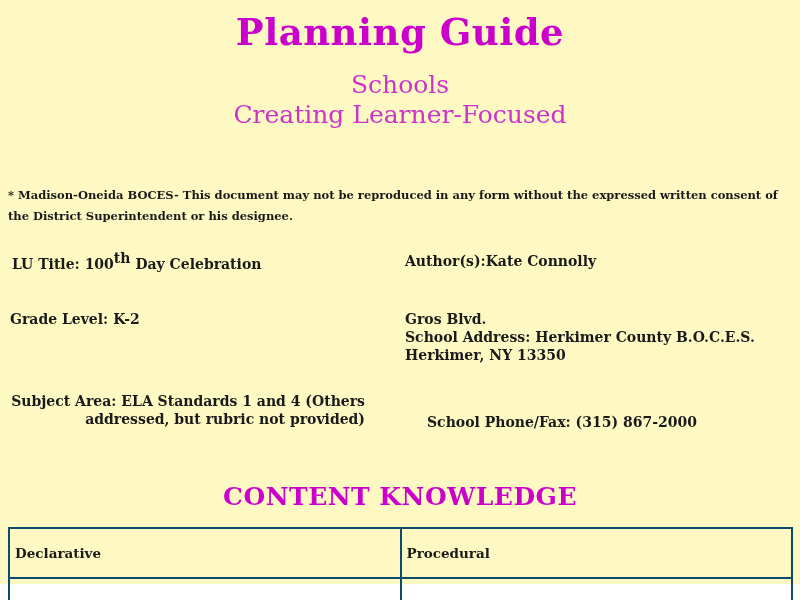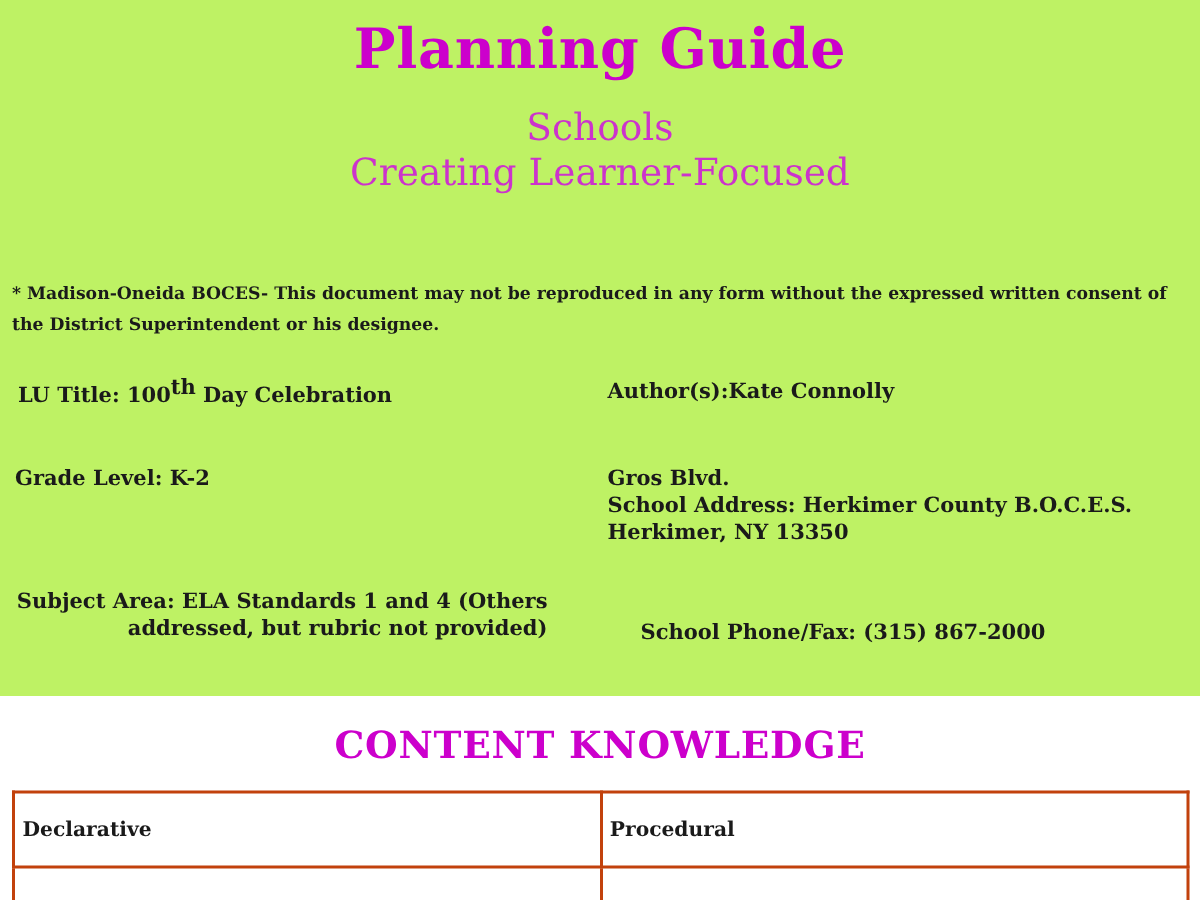--- a/index.html
+++ b/index.html
@@ -3,21 +3,21 @@
 <meta charset="utf-8">
 <style>
   * { margin: 0; padding: 0; box-sizing: border-box; }
   html, body {
     width: 800px; height: 600px;
     background: #ffffff;
     overflow: hidden;
     font-family: "DejaVu Serif", serif;
     color: #111111;
   }
-  .page { position: relative; width: 800px; height: 464px; background: #bef264; }
+  .page { position: relative; width: 800px; height: 584px; background: #fef9c3; }
 
   .doc-title {
     position: absolute; top: 10px; left: 0; width: 800px;
     text-align: center;
     font-size: 37px; font-weight: bold;
     color: #cc00cc;
     letter-spacing: 0.5px;
   }
   .doc-subtitle {
     position: absolute; top: 70px; left: 0; width: 800px;
@@ -58,21 +58,21 @@
     letter-spacing: 0.5px;
   }
 
   .content-table {
     position: absolute; top: 527px; left: 8px;
     width: 785px;
     border-collapse: collapse;
     table-layout: fixed;
   }
   .content-table th, .content-table td {
-    border: 2px solid #c2410c;
+    border: 2px solid #0c4a6e;
     width: 50%;
   }
   .content-table th {
     height: 50px;
     text-align: left;
     vertical-align: middle;
     padding-left: 5px;
     font-size: 13.5px; font-weight: bold;
     color: #1a1a1a;
   }

